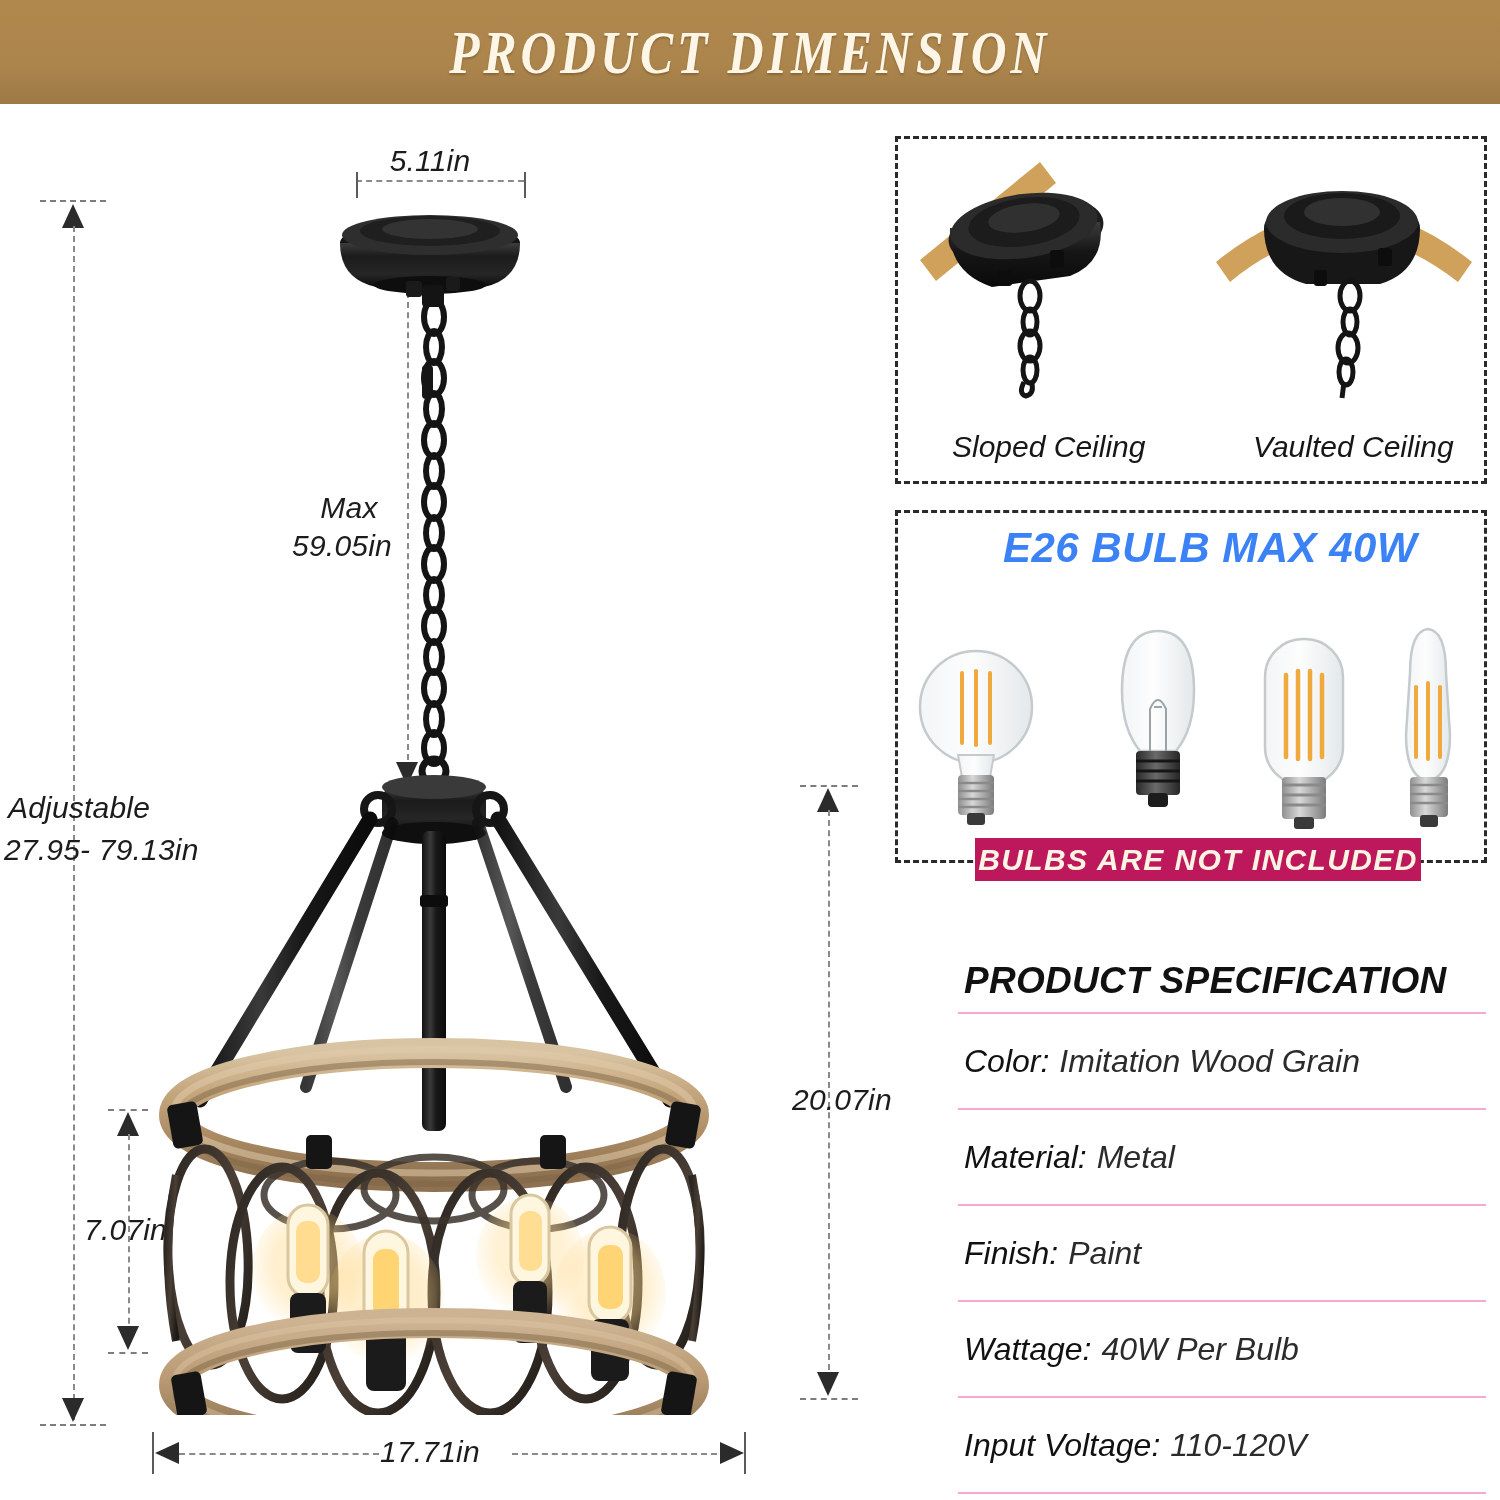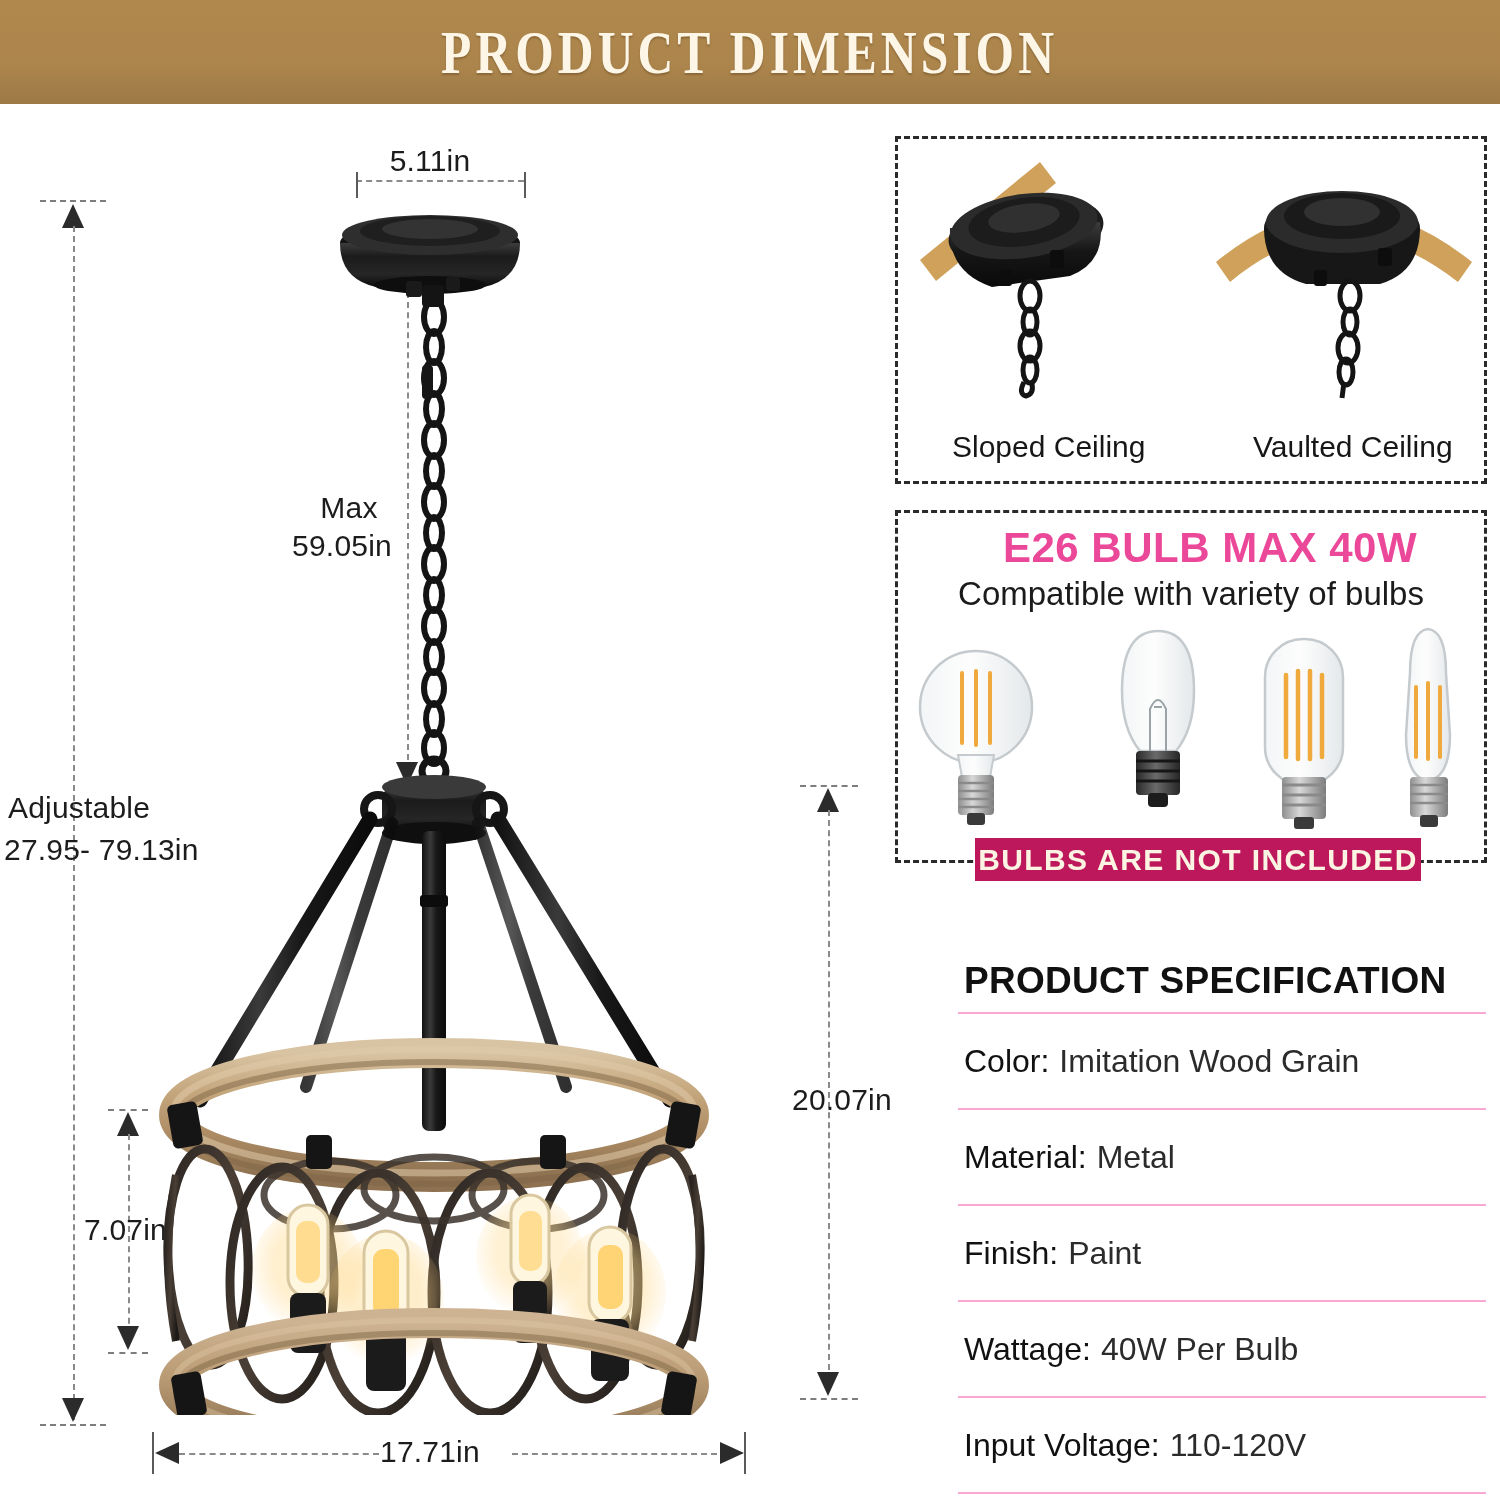--- a/index.html
+++ b/index.html
@@ -4,21 +4,21 @@
 <style>
   * { margin:0; padding:0; box-sizing:border-box; }
   html,body { width:1500px; height:1500px; }
   body {
     background:#ffffff;
     font-family:"Liberation Sans", sans-serif;
     color:#1a1a1a;
     position:relative;
     overflow:hidden;
   }
-  .stage { position:absolute; inset:0; width:1208px; height:1500px; }
+  .stage { position:absolute; inset:0; width:1208px; height:1500px;font-style:italic; }
 
   
   .banner {
     position:absolute; left:0; top:0; width:1500px; height:104px;
     background:linear-gradient(180deg,#b0884e 0%,#ac854c 62%,#9d7946 100%);
     display:flex; align-items:center; justify-content:center;
   }
   .banner-title {
     font-family:"Liberation Serif", serif;
     font-weight:700;
@@ -57,21 +57,21 @@
   .panel {
     position:absolute; border:3px dashed #2a2a2a; background:#fff;
   }
   .panel-caption {
     position:absolute; font-size:30px; color:#171717; white-space:nowrap;
   }
 
   
   .bulb-title {
     position:absolute; width:100%; text-align:center;
-    font-size:42px; font-weight:700; letter-spacing:.5px; color:#ec4899;padding-left:38px;
+    font-size:42px; font-weight:700; letter-spacing:.5px; color:#3b82f6;padding-left:38px;
   }
   .bulb-sub {
     position:absolute; width:100%; text-align:center;
     font-size:33px; color:#1b1b1b;
   }
   .notinc-bar {
     position:absolute;
     background:#be185d;
     display:flex; align-items:center; justify-content:center;
   }
@@ -374,23 +374,20 @@
     <span>Sloped Ceiling</span>
   </div>
   <div class="panel-caption" style="left:1253px; top:430px;">
     <span>Vaulted Ceiling</span>
   </div>
 
   <div class="panel" style="left:895px; top:510px; width:592px; height:353px;"></div>
 
   <div class="bulb-title" style="left:895px; top:524px; width:592px;">
     <span>E26 BULB MAX 40W</span>
-  </div>
-  <div class="bulb-sub" style="left:895px; top:575px; width:592px;">
-    <span>Compatible with variety of bulbs</span>
   </div>
 
   <svg style="position:absolute; left:910px; top:625px;" width="566" height="205" viewBox="0 0 566 205">
     <defs>
       <linearGradient id="glassG" x1="0" y1="0" x2="1" y2="0">
         <stop offset="0" stop-color="#f3f5f6"></stop>
           <stop offset="0.45" stop-color="#fdfdfd"></stop>
           <stop offset="1" stop-color="#e4e8ea"></stop>
       </linearGradient>
       <linearGradient id="baseG" x1="0" y1="0" x2="1" y2="0">

